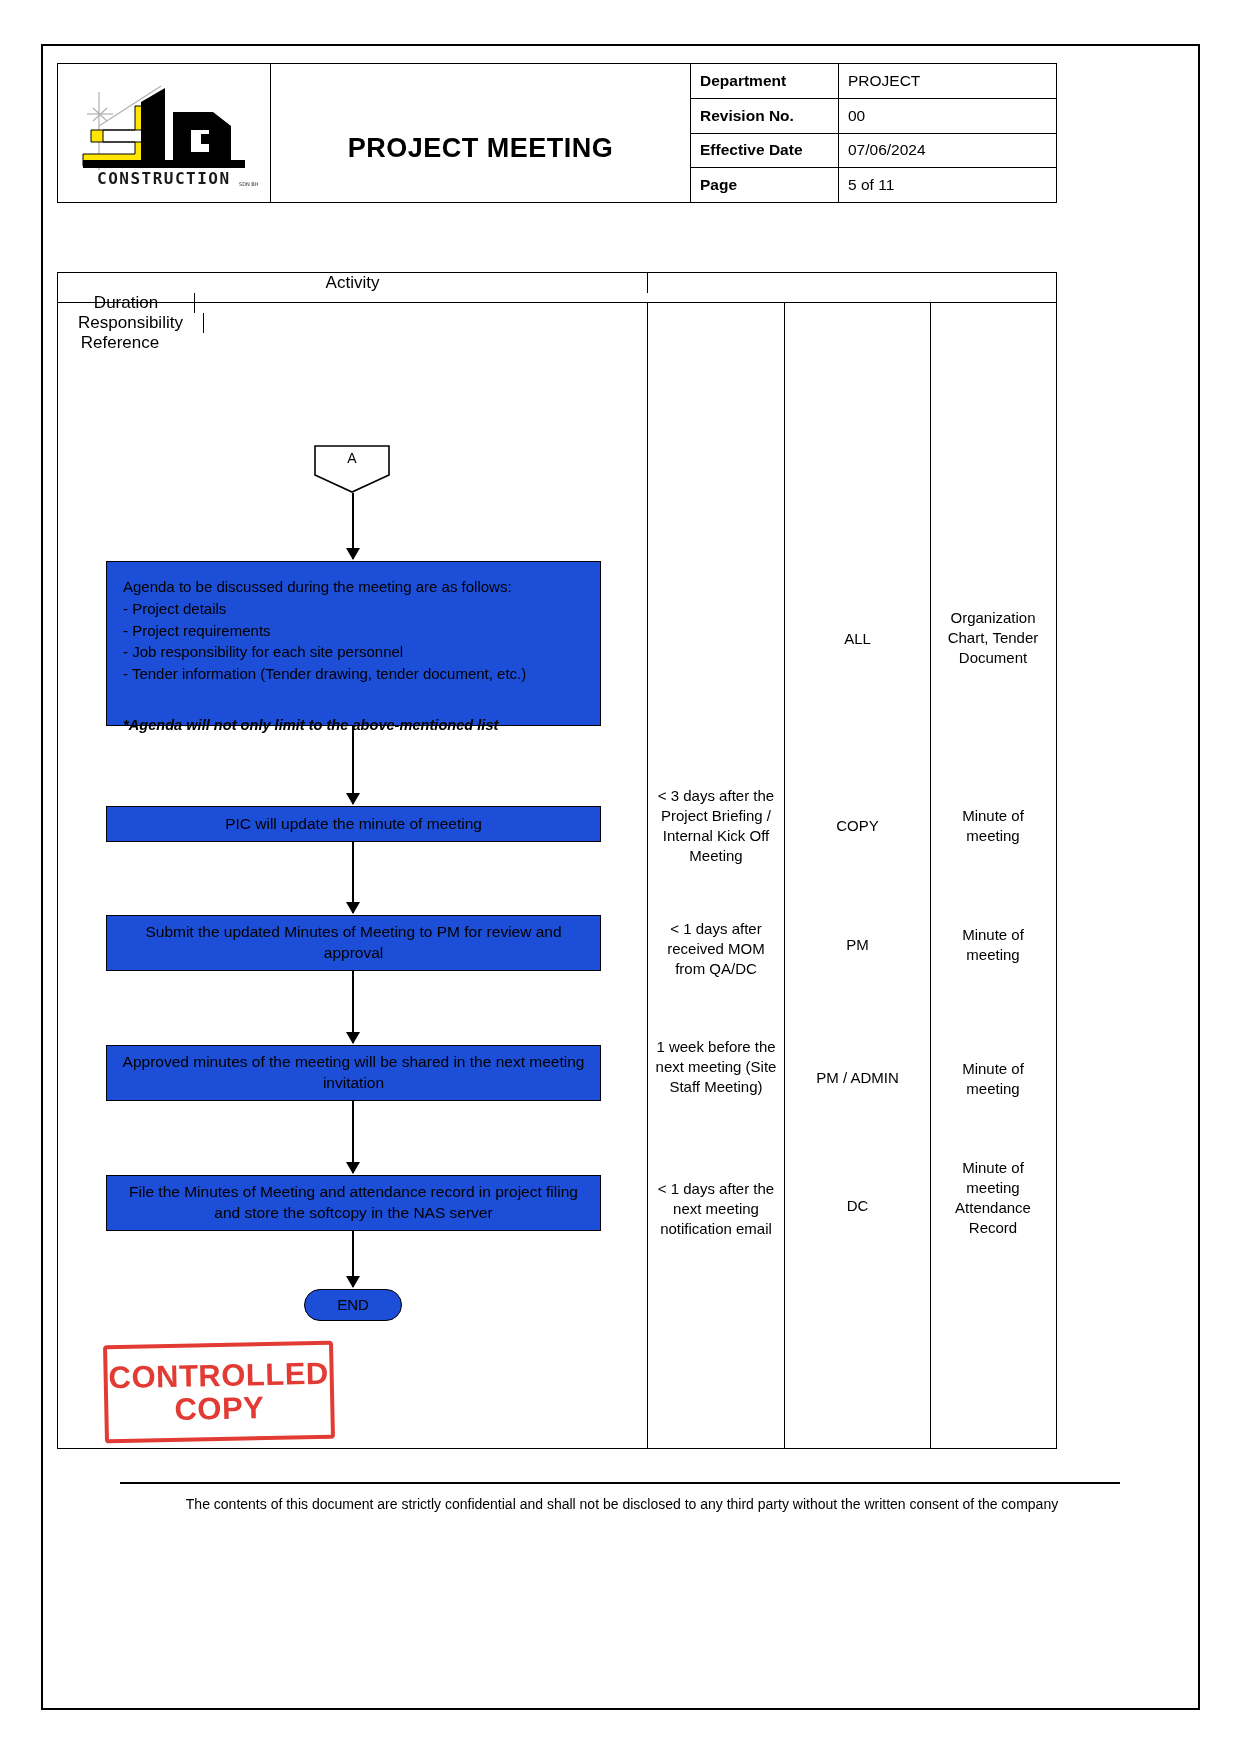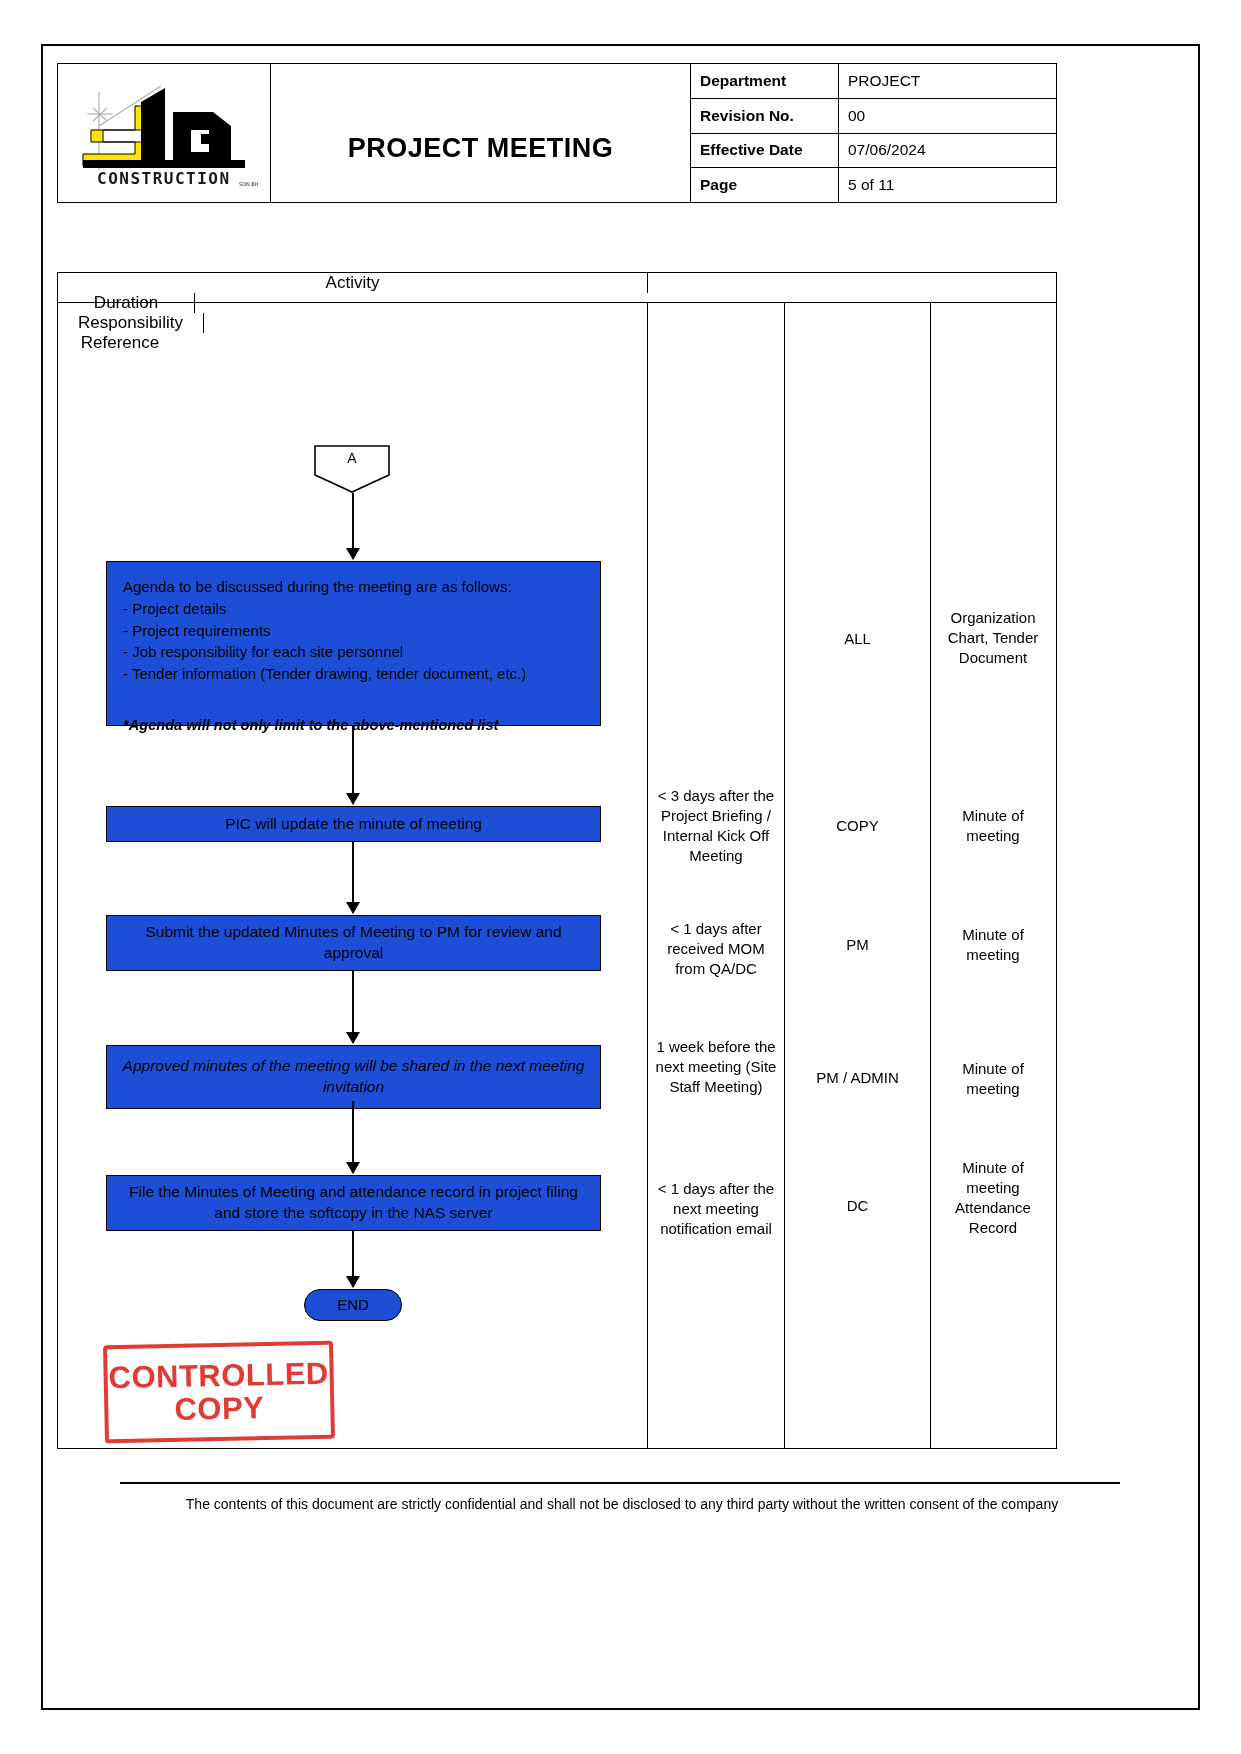--- a/index.html
+++ b/index.html
@@ -120,21 +120,21 @@
     text-align: left; padding: 14px 16px;
     font-size: 15px; line-height: 1.45;
   }
   .agenda .note {
     font-style: italic; font-weight: bold; margin-top: 30px;
     font-size: 14.6px;
   }
 
   .box2 { left: 48px; top: 503px; width: 495px; height: 36px; }
   .box3 { left: 48px; top: 612px; width: 495px; height: 56px; }
-  .box4 { left: 48px; top: 742px; width: 495px; height: 64px; font-style: italic; }
+  .box4 { left: 48px; top: 742px; width: 495px; height: 56px; }
   .box5 { left: 48px; top: 872px; width: 495px; height: 56px; }
 
   .endnode {
     left: 246px; top: 986px; width: 98px; height: 32px;
     border-radius: 17px; font-size: 15px;
   }
 
   .arrow { position: absolute; left: 294px; width: 2px; background: #000; }
   .arrow::after {
     content: ""; position: absolute; left: -6px; bottom: -1px;

